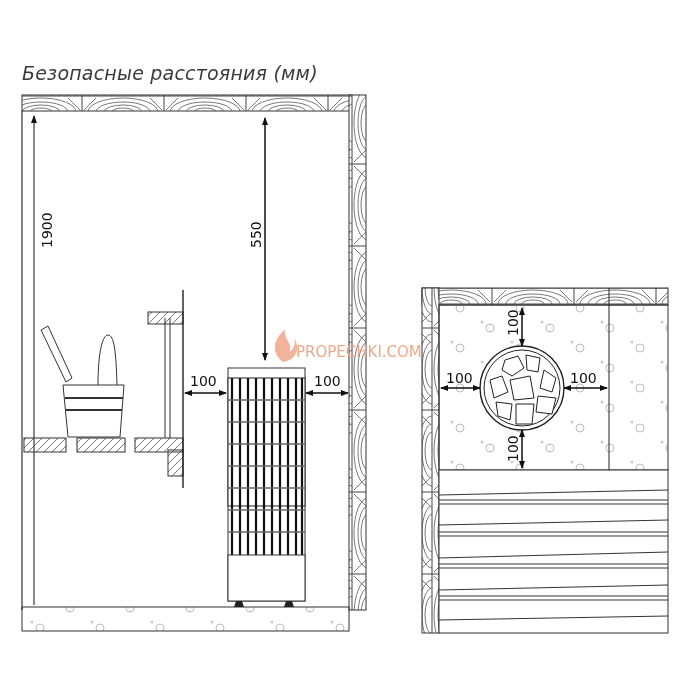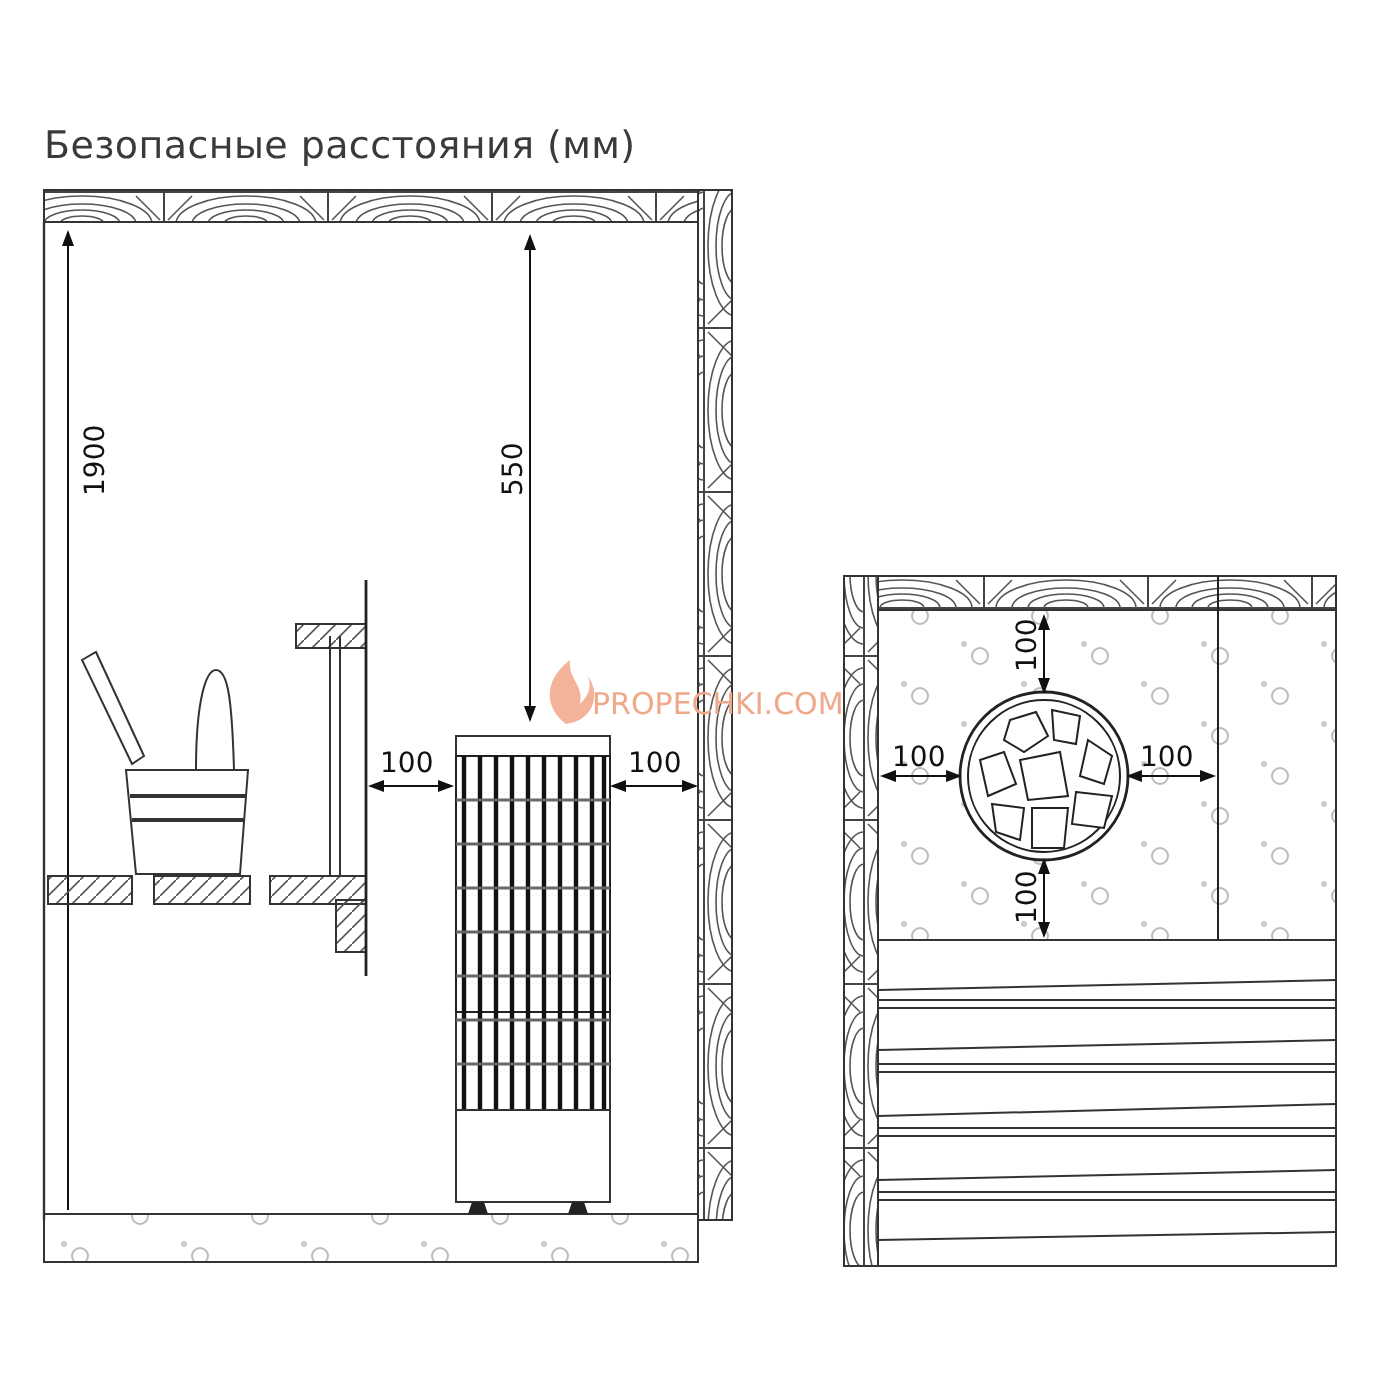--- a/index.html
+++ b/index.html
@@ -1,17 +1,17 @@
 <!DOCTYPE html>
 <html><head>
 <meta charset="utf-8">
 <style>
   html,body{margin:0;padding:0;background:#fff;}
   body{width:700px;height:700px;position:relative;overflow:hidden;font-family:"DejaVu Sans",sans-serif;}
-  .title{position:absolute;left:22px;top:62px;font-size:19px;color:#3a3a3a;letter-spacing:0.2px;}
+  .title{position:absolute;left:22px;top:62px;font-size:19px;color:#3a3a3a;letter-spacing:0.2px;font-style:italic;}
   svg{position:absolute;left:0;top:0;}
   .dim{font-family:"DejaVu Sans",sans-serif;font-size:14px;fill:#111;}
   .wm{font-family:"DejaVu Sans",sans-serif;font-size:15px;fill:#f0a88a;}
 </style>
 </head>
 <body>
 
 <div class="title">Безопасные расстояния (мм)</div>
 
 <svg width="700" height="700" viewBox="0 0 700 700">

